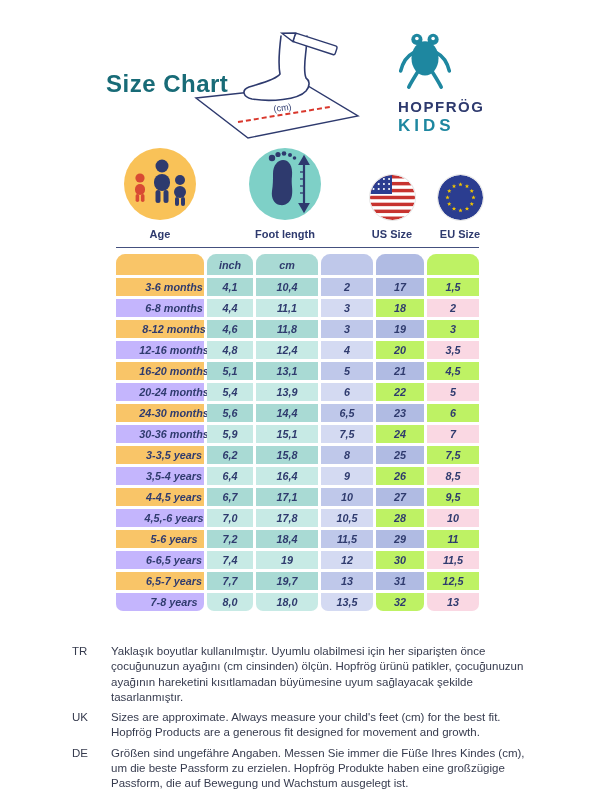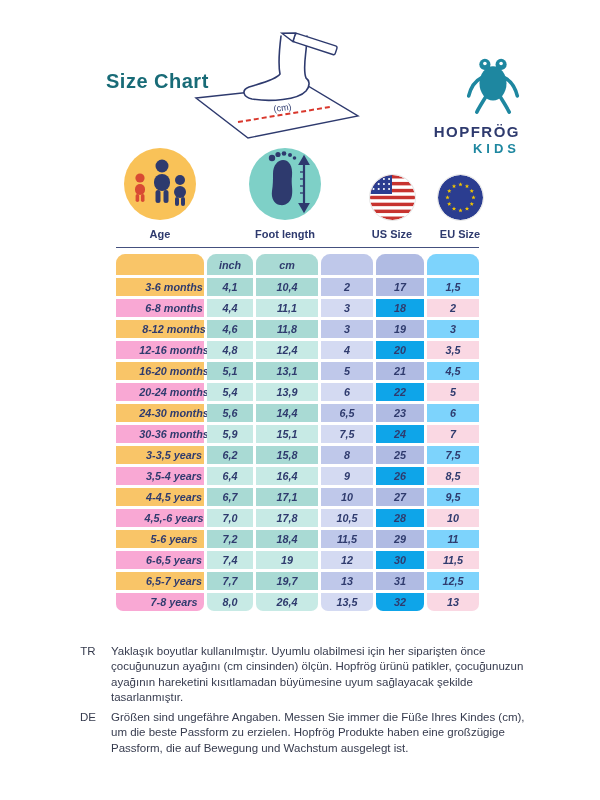--- a/index.html
+++ b/index.html
@@ -1,59 +1,59 @@
 <!DOCTYPE html>
 <html><head>
 <meta charset="utf-8">
 <style>
   html,body{margin:0;padding:0;background:#fff;}
   body{width:600px;height:800px;font-family:"Liberation Sans",sans-serif;}
   .page{position:relative;width:600px;height:800px;background:#fff;overflow:hidden;}
 
   
-  .title{position:absolute;left:106px;top:70px;font-size:20px;font-weight:bold;color:#186b77;letter-spacing:.5px;}
+  .title{position:absolute;left:106px;top:70px;font-size:24px;font-weight:bold;color:#186b77;letter-spacing:.5px;}
   .illus{position:absolute;left:186px;top:34px;}
   .illus svg{overflow:visible;}
-  .logo{position:absolute;left:398px;top:55px;width:122px;text-align:right;}
+  .logo{position:absolute;left:398px;top:30px;width:122px;text-align:left;}
   .brand-name{color:#2e3a6e;font-weight:bold;font-size:15px;letter-spacing:1.5px;margin-top:2px;}
-  .brand-sub{color:#1e87a0;font-weight:bold;font-size:13px;letter-spacing:4px;margin-top:1px;}
+  .brand-sub{color:#1e87a0;font-weight:bold;font-size:17px;letter-spacing:4px;margin-top:1px;}
 
   
   .table-wrap{position:absolute;left:116px;top:148px;width:363px;}
   .header-grid{display:grid;grid-template-columns:88px 46px 62px 52px 48px 52px;column-gap:18px;align-items:end;}
   .hcell{display:flex;flex-direction:column;align-items:center;justify-content:flex-end;}
   .hcell.foot{grid-column:2 / span 2;}
   .circle-big{width:72px;height:72px;border-radius:50%;display:flex;align-items:center;justify-content:center;}
   .age-circle{background:#f9c258;}
   .foot-circle{background:#7ed0c7;}
   .flag{width:45px;height:45px;border-radius:50%;overflow:hidden;box-shadow:0 0 0 1px rgba(0,0,0,.10);}
   .col-label{margin-top:8px;font-size:11px;font-weight:bold;color:#2e3a6e;height:14px;white-space:nowrap;}
   .divider{border-top:1.5px solid #44507e;margin-top:5px;}
 
   
   .size-grid{display:grid;grid-template-columns:88px 46px 62px 52px 48px 52px;gap:3px;margin-top:6px;font-style:italic;}
   .cell{height:18px;display:flex;align-items:center;justify-content:center;font-size:10.8px;font-weight:bold;color:#2f3b6e;white-space:nowrap;}
   .cell.sub{height:21px;}
   .top{border-radius:9px 9px 0 0;}
   .bottom{border-radius:0 0 7px 7px;}
   .col-age{background:#f9c568;padding-left:28px;}
-  .col-age.alt{background:#f9a8d4;}
+  .col-age.alt{background:#c4b5fd;}
   .col-inch,.col-cm{background:#a9dad4;}
   .col-inch.alt,.col-cm.alt{background:#c7eae5;}
   .col-us{background:#bfc8ea;}
   .col-us.alt{background:#d4daf2;}
   .col-eu{background:#b0bbe3;}
-  .col-eu.alt{background:#0ea5e9;text-align:center;}
-  .col-uk{background:#7dd3fc;}
+  .col-eu.alt{background:#bef264;text-align:center;}
+  .col-uk{background:#bef264;}
   .col-uk.alt{background:#fad8e3;}
 
   
   .notes{position:absolute;left:72px;top:644px;width:470px;}
   .note{display:grid;grid-template-columns:32px 1fr;column-gap:7px;font-size:11.5px;color:#363b4e;line-height:1.33;margin-bottom:5px;}
-  .note-lang{text-align:center;}
+  .note-lang{text-align:left;}
 </style>
 </head>
 <body>
 
 <div class="page">
 
   <div class="title">Size Chart</div>
 
   <div class="illus">
     <svg width="180" height="112" viewBox="0 0 180 112">
@@ -304,31 +304,35 @@
         <div class="cell col-eu alt">30</div>
         <div class="cell col-uk alt">11,5</div>
         <div class="cell col-age">6,5-7 years</div>
         <div class="cell col-inch">7,7</div>
         <div class="cell col-cm">19,7</div>
         <div class="cell col-us">13</div>
         <div class="cell col-eu">31</div>
         <div class="cell col-uk">12,5</div>
         <div class="cell col-age alt bottom">7-8 years</div>
         <div class="cell col-inch alt bottom">8,0</div>
-        <div class="cell col-cm alt bottom">26,4</div>
+        <div class="cell col-cm alt bottom">18,0</div>
         <div class="cell col-us alt bottom">13,5</div>
         <div class="cell col-eu alt bottom">32</div>
         <div class="cell col-uk alt bottom">13</div>
       </div>
   </div>
 
   <div class="notes">
     <div class="note">
       <div class="note-lang">TR</div>
       <div class="note-text">Yaklaşık boyutlar kullanılmıştır. Uyumlu olabilmesi için her siparişten önce çocuğunuzun ayağını (cm cinsinden) ölçün. Hopfrög ürünü patikler, çocuğunuzun ayağının hareketini kısıtlamadan büyümesine uyum sağlayacak şekilde tasarlanmıştır.</div>
     </div>
     <div class="note">
+      <div class="note-lang">UK</div>
+      <div class="note-text">Sizes are approximate. Always measure your child's feet (cm) for the best fit. Hopfrög Products are a generous fit designed for movement and growth.</div>
+    </div>
+    <div class="note">
       <div class="note-lang">DE</div>
       <div class="note-text">Größen sind ungefähre Angaben. Messen Sie immer die Füße Ihres Kindes (cm), um die beste Passform zu erzielen. Hopfrög Produkte haben eine großzügige Passform, die auf Bewegung und Wachstum ausgelegt ist.</div>
     </div>
   </div>
 
 </div>
 
 </body></html>

